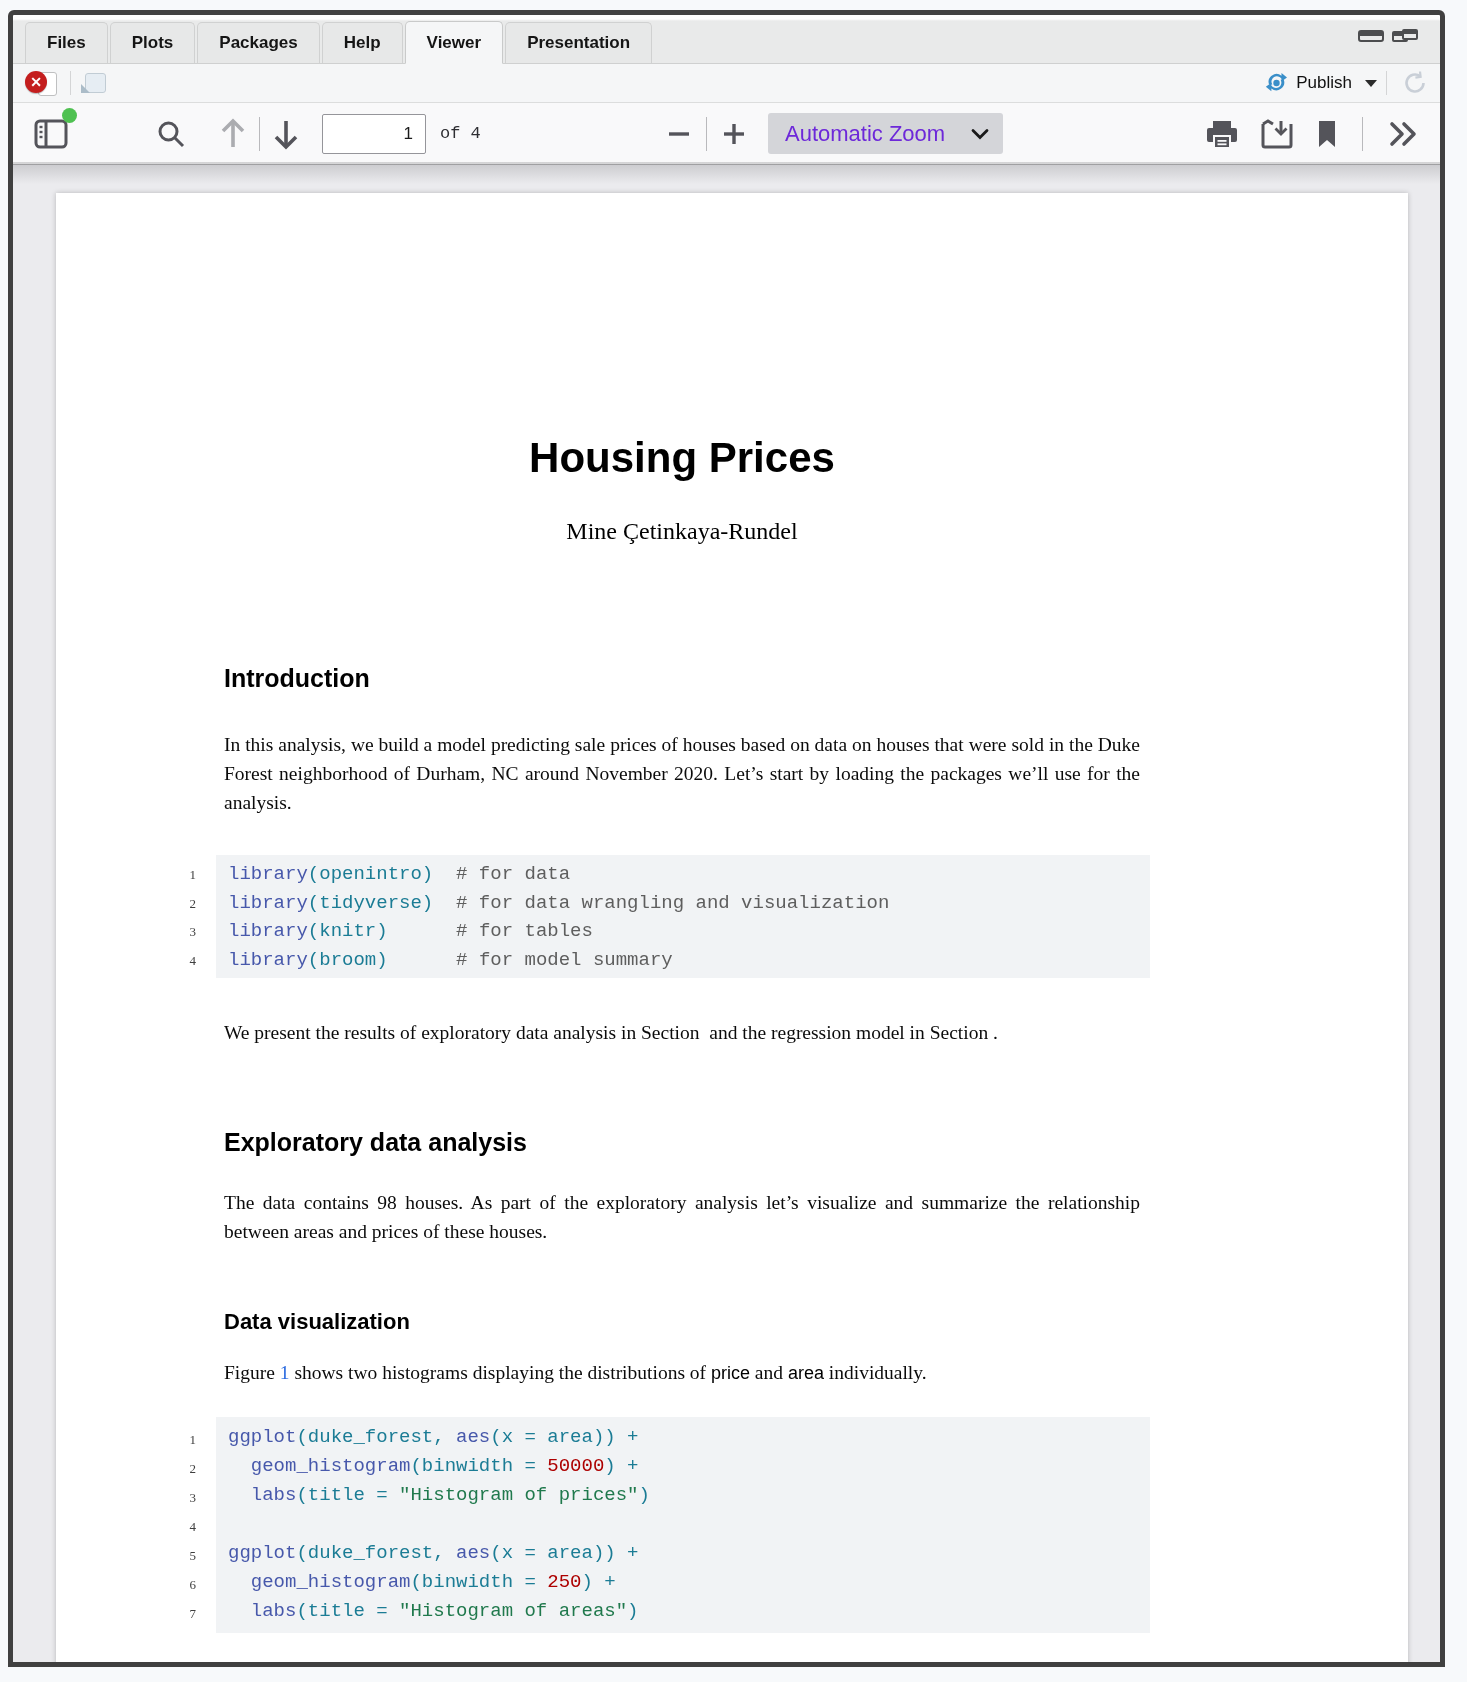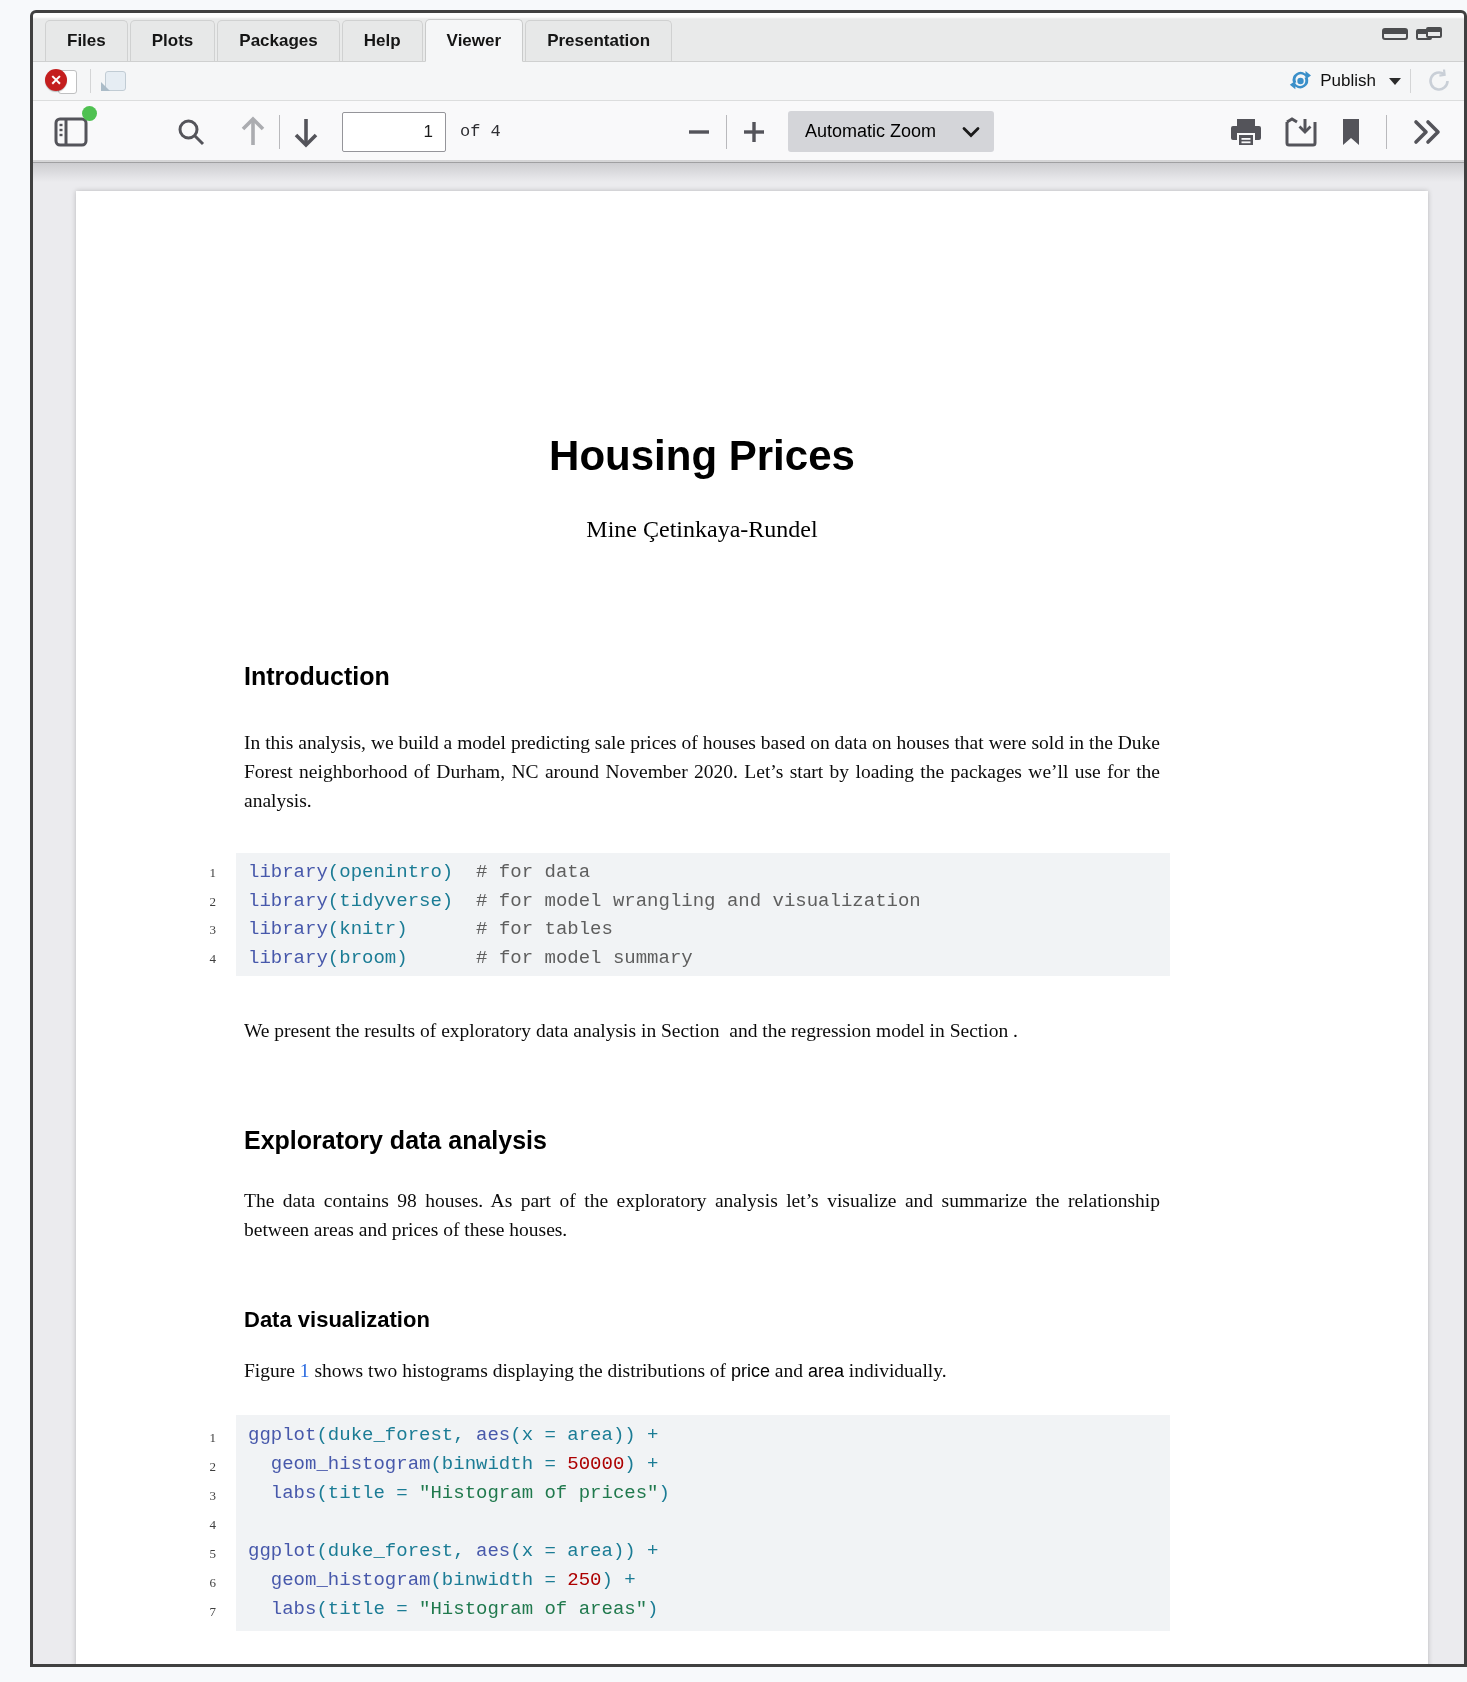--- a/index.html
+++ b/index.html
@@ -1,17 +1,17 @@
 <!DOCTYPE html>
 <html><head>
 <meta charset="utf-8">
 <style>
   html,body{margin:0;padding:0;}
   body{width:1467px;height:1682px;background:#f7f9fb;font-family:"Liberation Sans",sans-serif;position:relative;overflow:hidden;}
-  .window{position:absolute;left:30px;top:10px;width:1437px;height:1657px;border:3px solid #404040;border-radius:6px 6px 0 0;background:#fff;box-sizing:border-box;overflow:visible;}
+  .window{position:absolute;left:8px;top:10px;width:1437px;height:1657px;border:5px solid #404040;border-radius:6px 6px 0 0;background:#fff;box-sizing:border-box;overflow:visible;}
 
   
   .tabbar{height:48px;background:linear-gradient(180deg,#fdfdfd 0,#fdfdfd 4px,#e9eaea 6px);border-radius:6px 6px 0 0;border-bottom:1px solid #cfd0d0;display:flex;align-items:flex-end;position:relative;z-index:3;}
   .tabs{display:flex;align-items:flex-end;margin-left:12px;height:100%;}
   .tab{height:41px;display:flex;align-items:center;padding:0 21px;background:#e7e8e8;border:1px solid #d0d1d1;border-bottom:none;border-radius:5px 5px 0 0;margin-right:2px;font-size:17px;font-weight:700;color:#151515;cursor:default;box-sizing:border-box;}
   .tab.active{background:#f5f6f7;border-color:#c9caca;margin-bottom:-1px;height:43px;border-bottom:1px solid #f5f6f7;z-index:4;position:relative;}
   .winbtns{position:absolute;right:22px;top:14px;display:flex;gap:8px;align-items:center;}
   .ic-min{width:26px;height:12px;border:2px solid #4c4d4f;border-top:6px solid #4c4d4f;border-radius:3px;background:#e9eaea;box-sizing:border-box;}
   .ic-max{width:26px;height:13px;position:relative;}
   .ic-max .b1,.ic-max .b2{position:absolute;width:16px;height:11px;border:2px solid #4c4d4f;border-top:5px solid #4c4d4f;border-radius:2px;background:#e9eaea;box-sizing:border-box;}
@@ -41,21 +41,21 @@
   .sidebar-btn{margin-left:16px;position:relative;}
   .greendot{position:absolute;right:-4px;top:-5px;width:15px;height:15px;border-radius:50%;background:#4fc151;}
   .search-btn{margin-left:78px;}
   .up-btn{margin-left:22px;}
   .pdf-sep.s1{margin:0 6px;}
   .page-input{width:104px;height:40px;margin-left:16px;border:1px solid #95959a;border-radius:2px;background:#fff;font-size:17px;color:#1a1a1a;text-align:right;padding:0 12px;box-sizing:border-box;font-family:"Liberation Sans",sans-serif;}
   .of-pages{font-size:17px;color:#2e2e32;margin-left:14px;font-family:Liberation Mono, monospace;}
   .zoomgroup{position:absolute;left:648px;top:0;height:100%;display:flex;align-items:center;}
   .pdf-sep.s2{margin:0 9px;}
   .zoom-select{margin-left:16px;height:41px;min-width:205px;background:#d4d5d9;border-radius:3px;display:flex;align-items:center;padding:0 14px 0 17px;cursor:pointer;box-sizing:border-box;}
-  .zoom-label{font-size:18px;color:#000000;margin-right:26px;}
+  .zoom-label{font-size:22px;color:#6d28d9;margin-right:26px;}
   .rightgroup{position:absolute;right:17px;top:0;height:100%;display:flex;align-items:center;gap:14px;}
   .pdf-sep.s3{margin:0 6px;}
 
   
   .viewerarea{position:absolute;left:0;right:0;top:147px;bottom:0;background:#ebebee;overflow:hidden;}
   .viewerarea::before{content:"";position:absolute;left:0;right:0;top:0;height:22px;background:linear-gradient(180deg,rgba(40,40,45,.18),rgba(40,40,45,0));z-index:2;pointer-events:none;}
   .pdfpage{position:absolute;left:43px;top:31px;width:1352px;height:1620px;background:#fff;box-shadow:0 0 5px rgba(0,0,0,.22);}
   .content{position:absolute;left:168px;top:0;width:916px;height:100%;}
   .content > *{position:absolute;margin:0;}
   .doc-title{top:241px;left:0;width:100%;text-align:center;font-family:"Liberation Sans",sans-serif;font-weight:700;font-size:42px;line-height:48px;color:#000;}
@@ -234,21 +234,21 @@
     <div class="pdfpage">
       <div class="content">
         <div class="doc-title">Housing Prices</div>
         <div class="doc-author">Mine Çetinkaya-Rundel</div>
 
         <h2 class="h1 h-intro">Introduction</h2>
         <p class="para p1">In this analysis, we build a model predicting sale prices of houses based on data on houses that were sold in the Duke Forest neighborhood of Durham, NC around November 2020. Let’s start by loading the packages we’ll use for the analysis.</p>
 
         <div class="code-block cb1">
             <div class="code-line"><span class="line-no">1</span><span class="tok-fn">library</span><span class="tok-d">(openintro)</span><span class="tok-d">  </span><span class="tok-co"># for data</span></div>
-            <div class="code-line"><span class="line-no">2</span><span class="tok-fn">library</span><span class="tok-d">(tidyverse)</span><span class="tok-d">  </span><span class="tok-co"># for model wrangling and visualization</span></div>
+            <div class="code-line"><span class="line-no">2</span><span class="tok-fn">library</span><span class="tok-d">(tidyverse)</span><span class="tok-d">  </span><span class="tok-co"># for data wrangling and visualization</span></div>
             <div class="code-line"><span class="line-no">3</span><span class="tok-fn">library</span><span class="tok-d">(knitr)</span><span class="tok-d">      </span><span class="tok-co"># for tables</span></div>
             <div class="code-line"><span class="line-no">4</span><span class="tok-fn">library</span><span class="tok-d">(broom)</span><span class="tok-d">      </span><span class="tok-co"># for model summary</span></div>
           </div>
 
         <p class="para p2">We present the results of exploratory data analysis in Section  and the regression model in Section .</p>
 
         <h2 class="h1 h-eda">Exploratory data analysis</h2>
         <p class="para p3">The data contains 98 houses. As part of the exploratory analysis let’s visualize and summarize the relationship between areas and prices of these houses.</p>
 
         <h3 class="h2 h-dv">Data visualization</h3>

